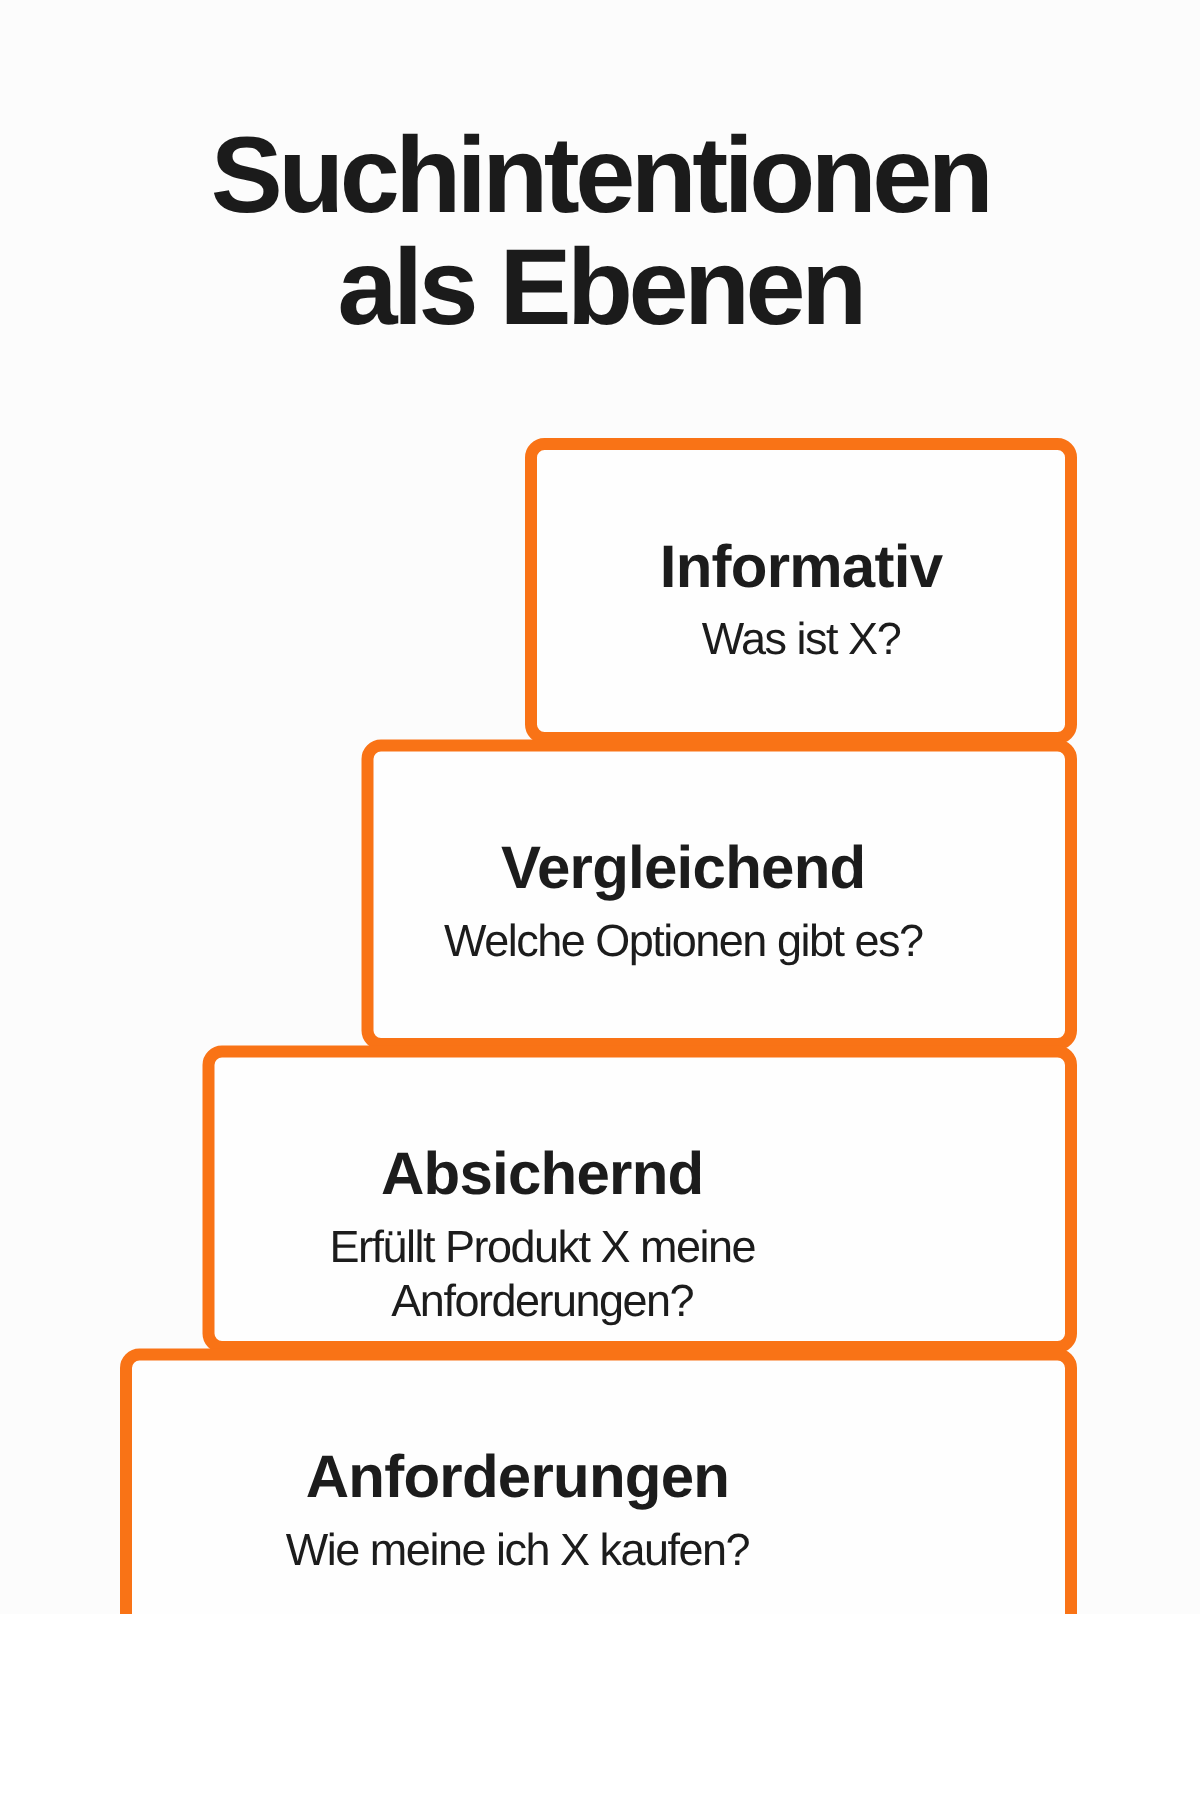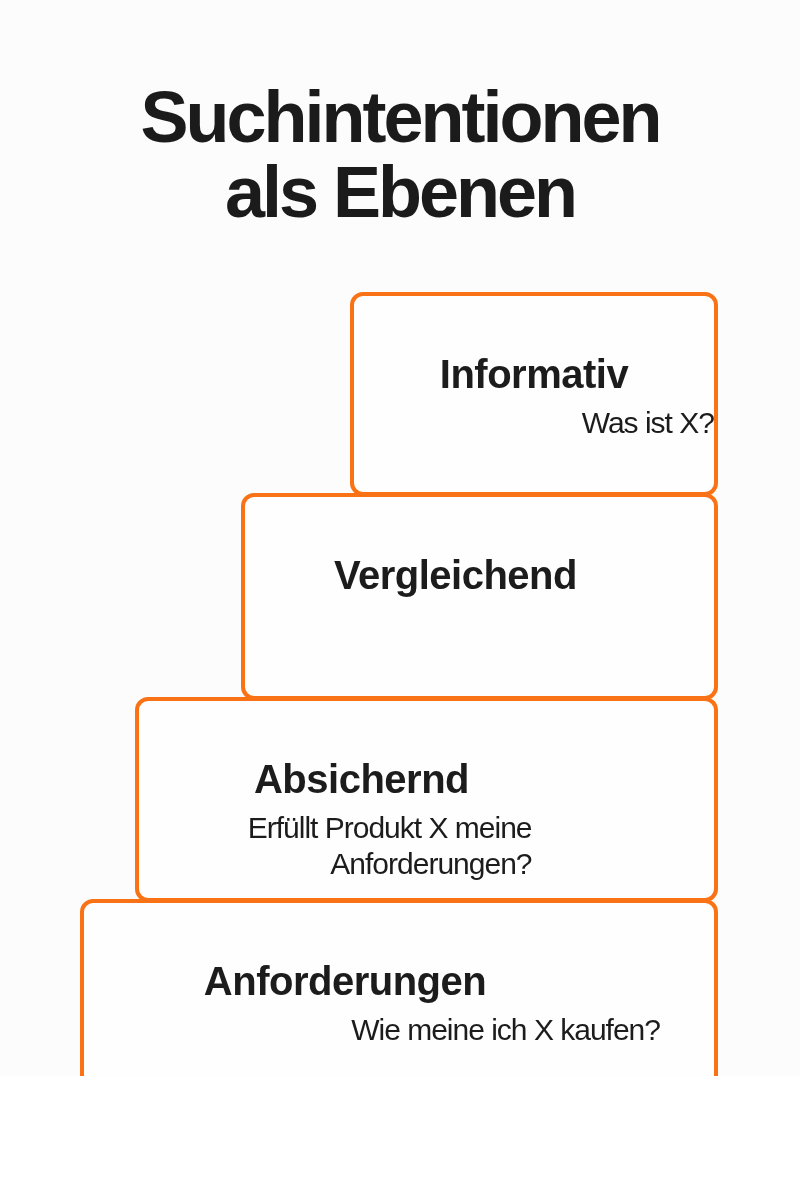--- a/index.html
+++ b/index.html
@@ -31,41 +31,40 @@
     letter-spacing: -3px;
     color: #1b1b1b;
   }
   .heading-line { display: block; }
 
   
   .box {
     position: absolute;
     box-sizing: border-box;
     background: #fefefe;
-    border: 4px solid #f97316;
+    border: 8px solid #f97316;
     border-radius: 13px;
     padding-top: 56px;
     text-align: center;
   }
   .box-inner { width: 100%; }
   .box-title {
     font-size: 40px;
     line-height: 44px;
     font-weight: 700;
     letter-spacing: -0.5px;
     color: #1c1c1c;
   }
   .box-sub {
     margin-top: 9px;
     font-size: 30px;
     line-height: 36px;
     font-weight: 400;
     letter-spacing: -1px;
     color: #1c1c1c;
-    text-align: right;
   }
   .box--b1 { left: 350px; top: 292px; width: 368px; height: 204px; }
   .box--b2 { left: 241px; top: 493px; width: 477px; height: 207px; }
   .box--b3 { left: 135px; top: 697px; width: 583px; height: 205px; }
   .box--b4 { left:  80px; top: 899px; width: 638px; height: 206px; }
 
   
   .box--b1 .box-inner { transform: translateX(0); }
   .box--b2 .box-inner { transform: translateX(-24px); }
   .box--b3 .box-inner { transform: translateX(-65px); }
@@ -88,20 +87,21 @@
     <div class="box box--b1">
       <div class="box-inner">
         <div class="box-title">Informativ</div>
         <div class="box-sub">Was ist X?</div>
       </div>
     </div>
 
     <div class="box box--b2">
       <div class="box-inner">
         <div class="box-title">Vergleichend</div>
+        <div class="box-sub">Welche Optionen gibt es?</div>
       </div>
     </div>
 
     <div class="box box--b3">
       <div class="box-inner">
         <div class="box-title">Absichernd</div>
         <div class="box-sub">Erfüllt Produkt X meine Anforderungen?</div>
       </div>
     </div>
 

